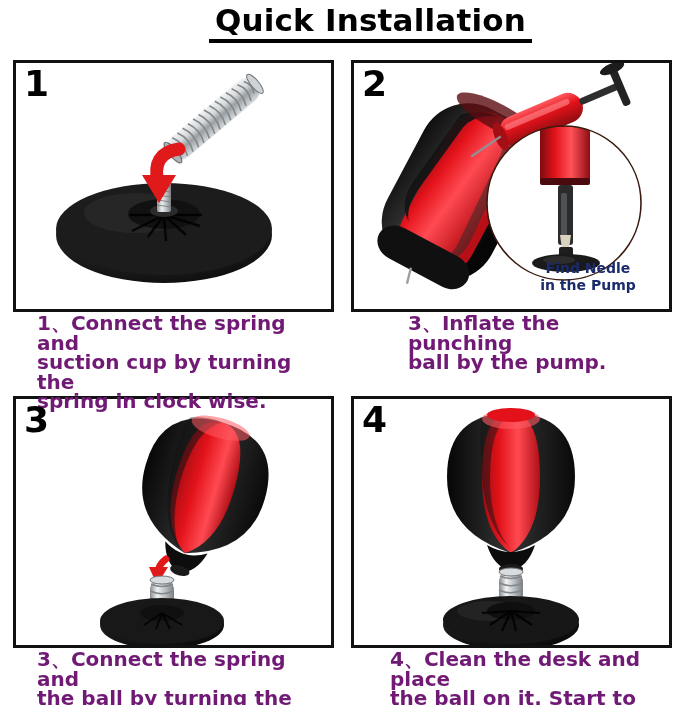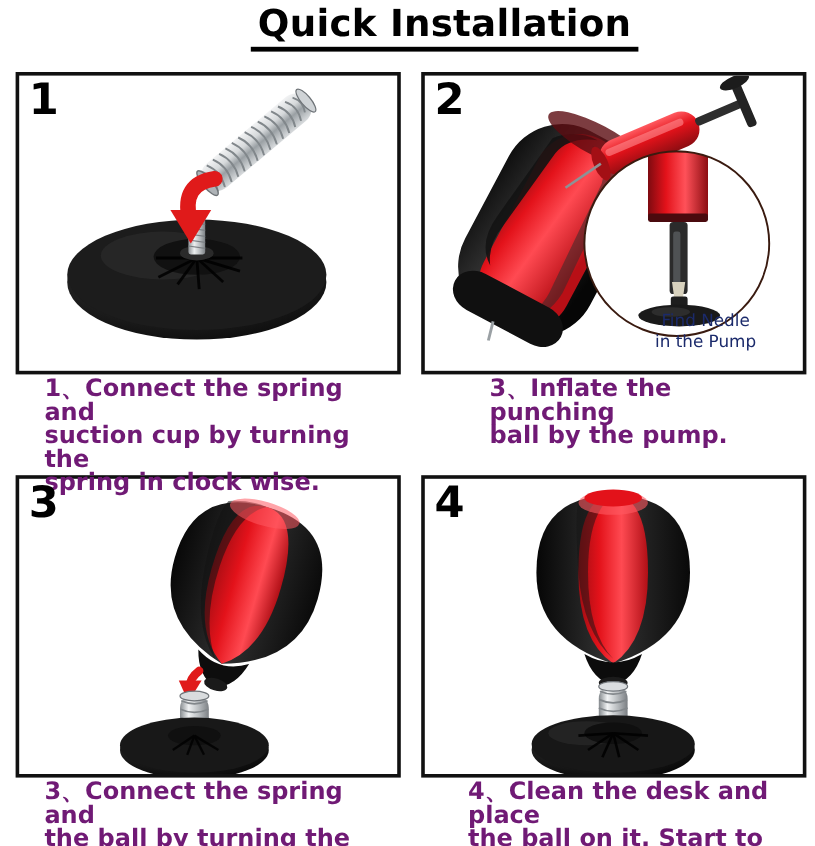--- a/index.html
+++ b/index.html
@@ -81,21 +81,21 @@
   .caption.c4 { left: 390px; top: 650px; width: 285px; }
 
   
   .inset-label {
     position: absolute;
     left: 154px;
     top: 197px;
     width: 160px;
     text-align: center;
     font-size: 14px;
-    font-weight: normal;
+    font-weight: bold;
     line-height: 17px;
     color: #1b2a6b;
     white-space: pre-line;
     z-index: 8;
   }
 </style>
 </head>
 <body>
 
 <div class="title-wrap">

